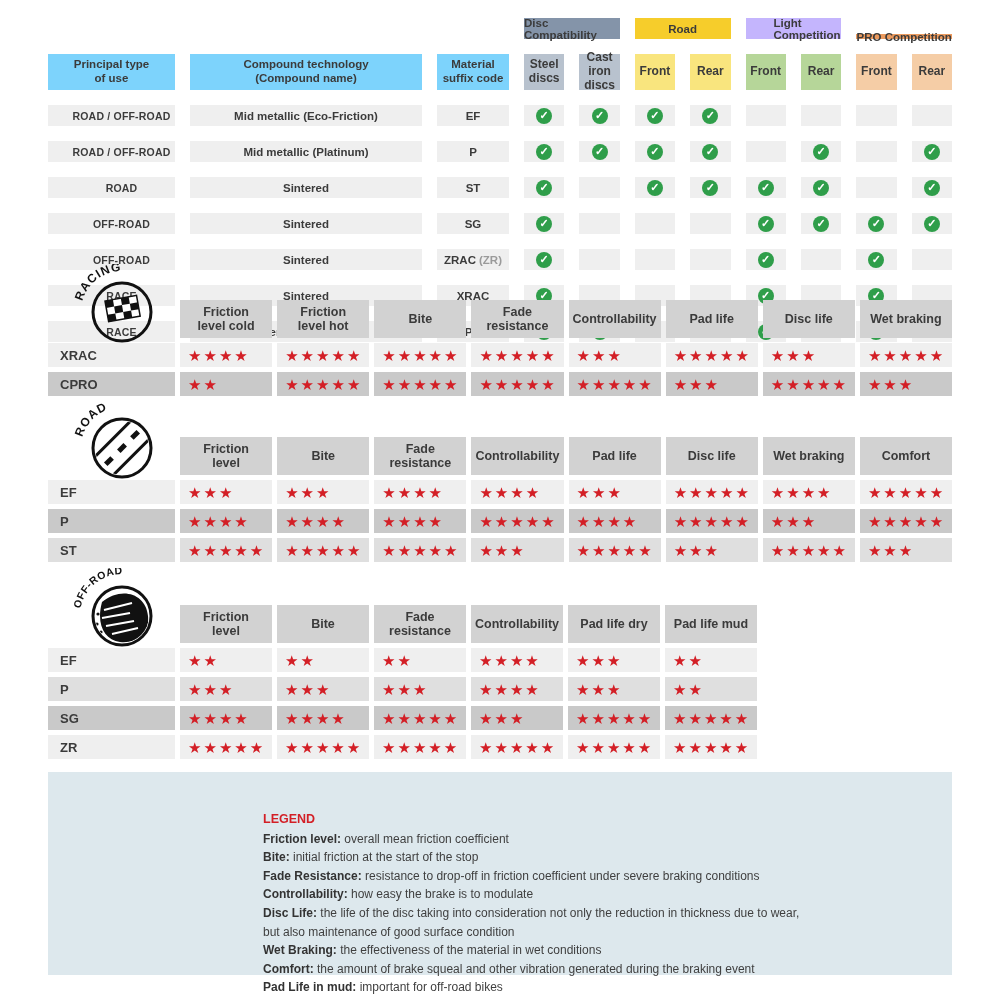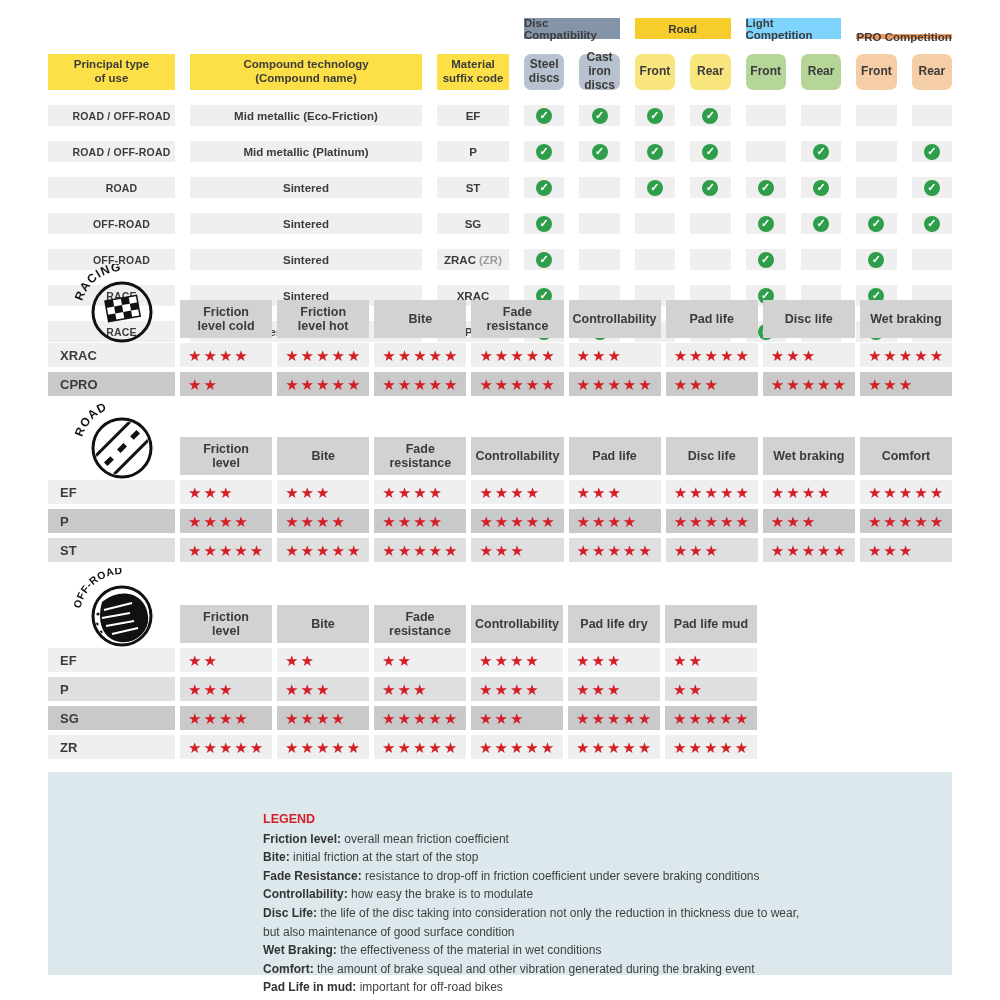--- a/index.html
+++ b/index.html
@@ -6,22 +6,22 @@
   body{width:1000px;height:1000px;font-family:"Liberation Sans",sans-serif;color:#3b3b3b;}
   .page{position:relative;width:1000px;height:1000px;overflow:hidden;background:#fff;}
 
   
   .compat{position:absolute;left:48px;top:18px;width:904px;display:grid;
           grid-template-columns:127px 232px 72px repeat(8,1fr);
           grid-template-rows:21px 36px repeat(7,21px);gap:15px;}
   .compat > div{display:flex;align-items:center;justify-content:center;box-sizing:border-box;}
   .spacer{background:transparent;}
   .group-cell{font-size:11.5px;font-weight:700;color:#3b3b3b;}
-  .hcell{background:#fde047;font-size:11.5px;font-weight:700;white-space:pre-line;text-align:center;line-height:1.2;}
-  .subcell{font-size:12px;font-weight:700;white-space:pre-line;text-align:center;line-height:1.15;border-radius:7px;}
+  .hcell{background:#7dd3fc;font-size:11.5px;font-weight:700;white-space:pre-line;text-align:center;line-height:1.2;}
+  .subcell{font-size:12px;font-weight:700;white-space:pre-line;text-align:center;line-height:1.15;}
   .cell{background:#efefef;}
   .c-use{justify-content:flex-start;padding-left:20px;font-size:10.5px;font-weight:700;letter-spacing:.2px;}
   .c-tech{font-size:11.5px;font-weight:700;}
   .c-code{font-size:11.5px;font-weight:700;}
   .suffix{color:#9a9a9a;font-weight:600;margin-left:3px;}
   .check{width:16px;height:16px;border-radius:50%;background:#2f9e4a;color:#fff;font-size:11px;font-weight:700;
          display:flex;align-items:center;justify-content:center;line-height:1;}
 
   
   .rt{position:absolute;display:grid;gap:5px;}
@@ -47,21 +47,21 @@
 </style>
 </head>
 <body>
 
 <div class="page">
 
   <div class="compat">
       <div class="spacer" style="grid-column: span 3;"></div>
       <div class="group-cell" style="grid-column: span 2; background: rgb(132, 148, 169);">Disc Compatibility</div>
       <div class="group-cell" style="grid-column: span 2; background: rgb(246, 205, 43);">Road</div>
-      <div class="group-cell" style="grid-column: span 2; background: #7dd3fc;">Light Competition</div>
+      <div class="group-cell" style="grid-column: span 2; background: #c4b5fd; padding-left: 28px;">Light Competition</div>
       <div class="group-cell" style="grid-column: span 2; background: rgb(235, 154, 94); margin-top: 16px;">PRO Competition</div>
       <div class="hcell">Principal type
 of use</div>
       <div class="hcell">Compound technology
 (Compound name)</div>
       <div class="hcell">Material
 suffix code</div>
       <div class="subcell" style="background: rgb(184, 194, 206);">Steel
 discs</div>
       <div class="subcell" style="background: rgb(184, 194, 206);">Cast iron

